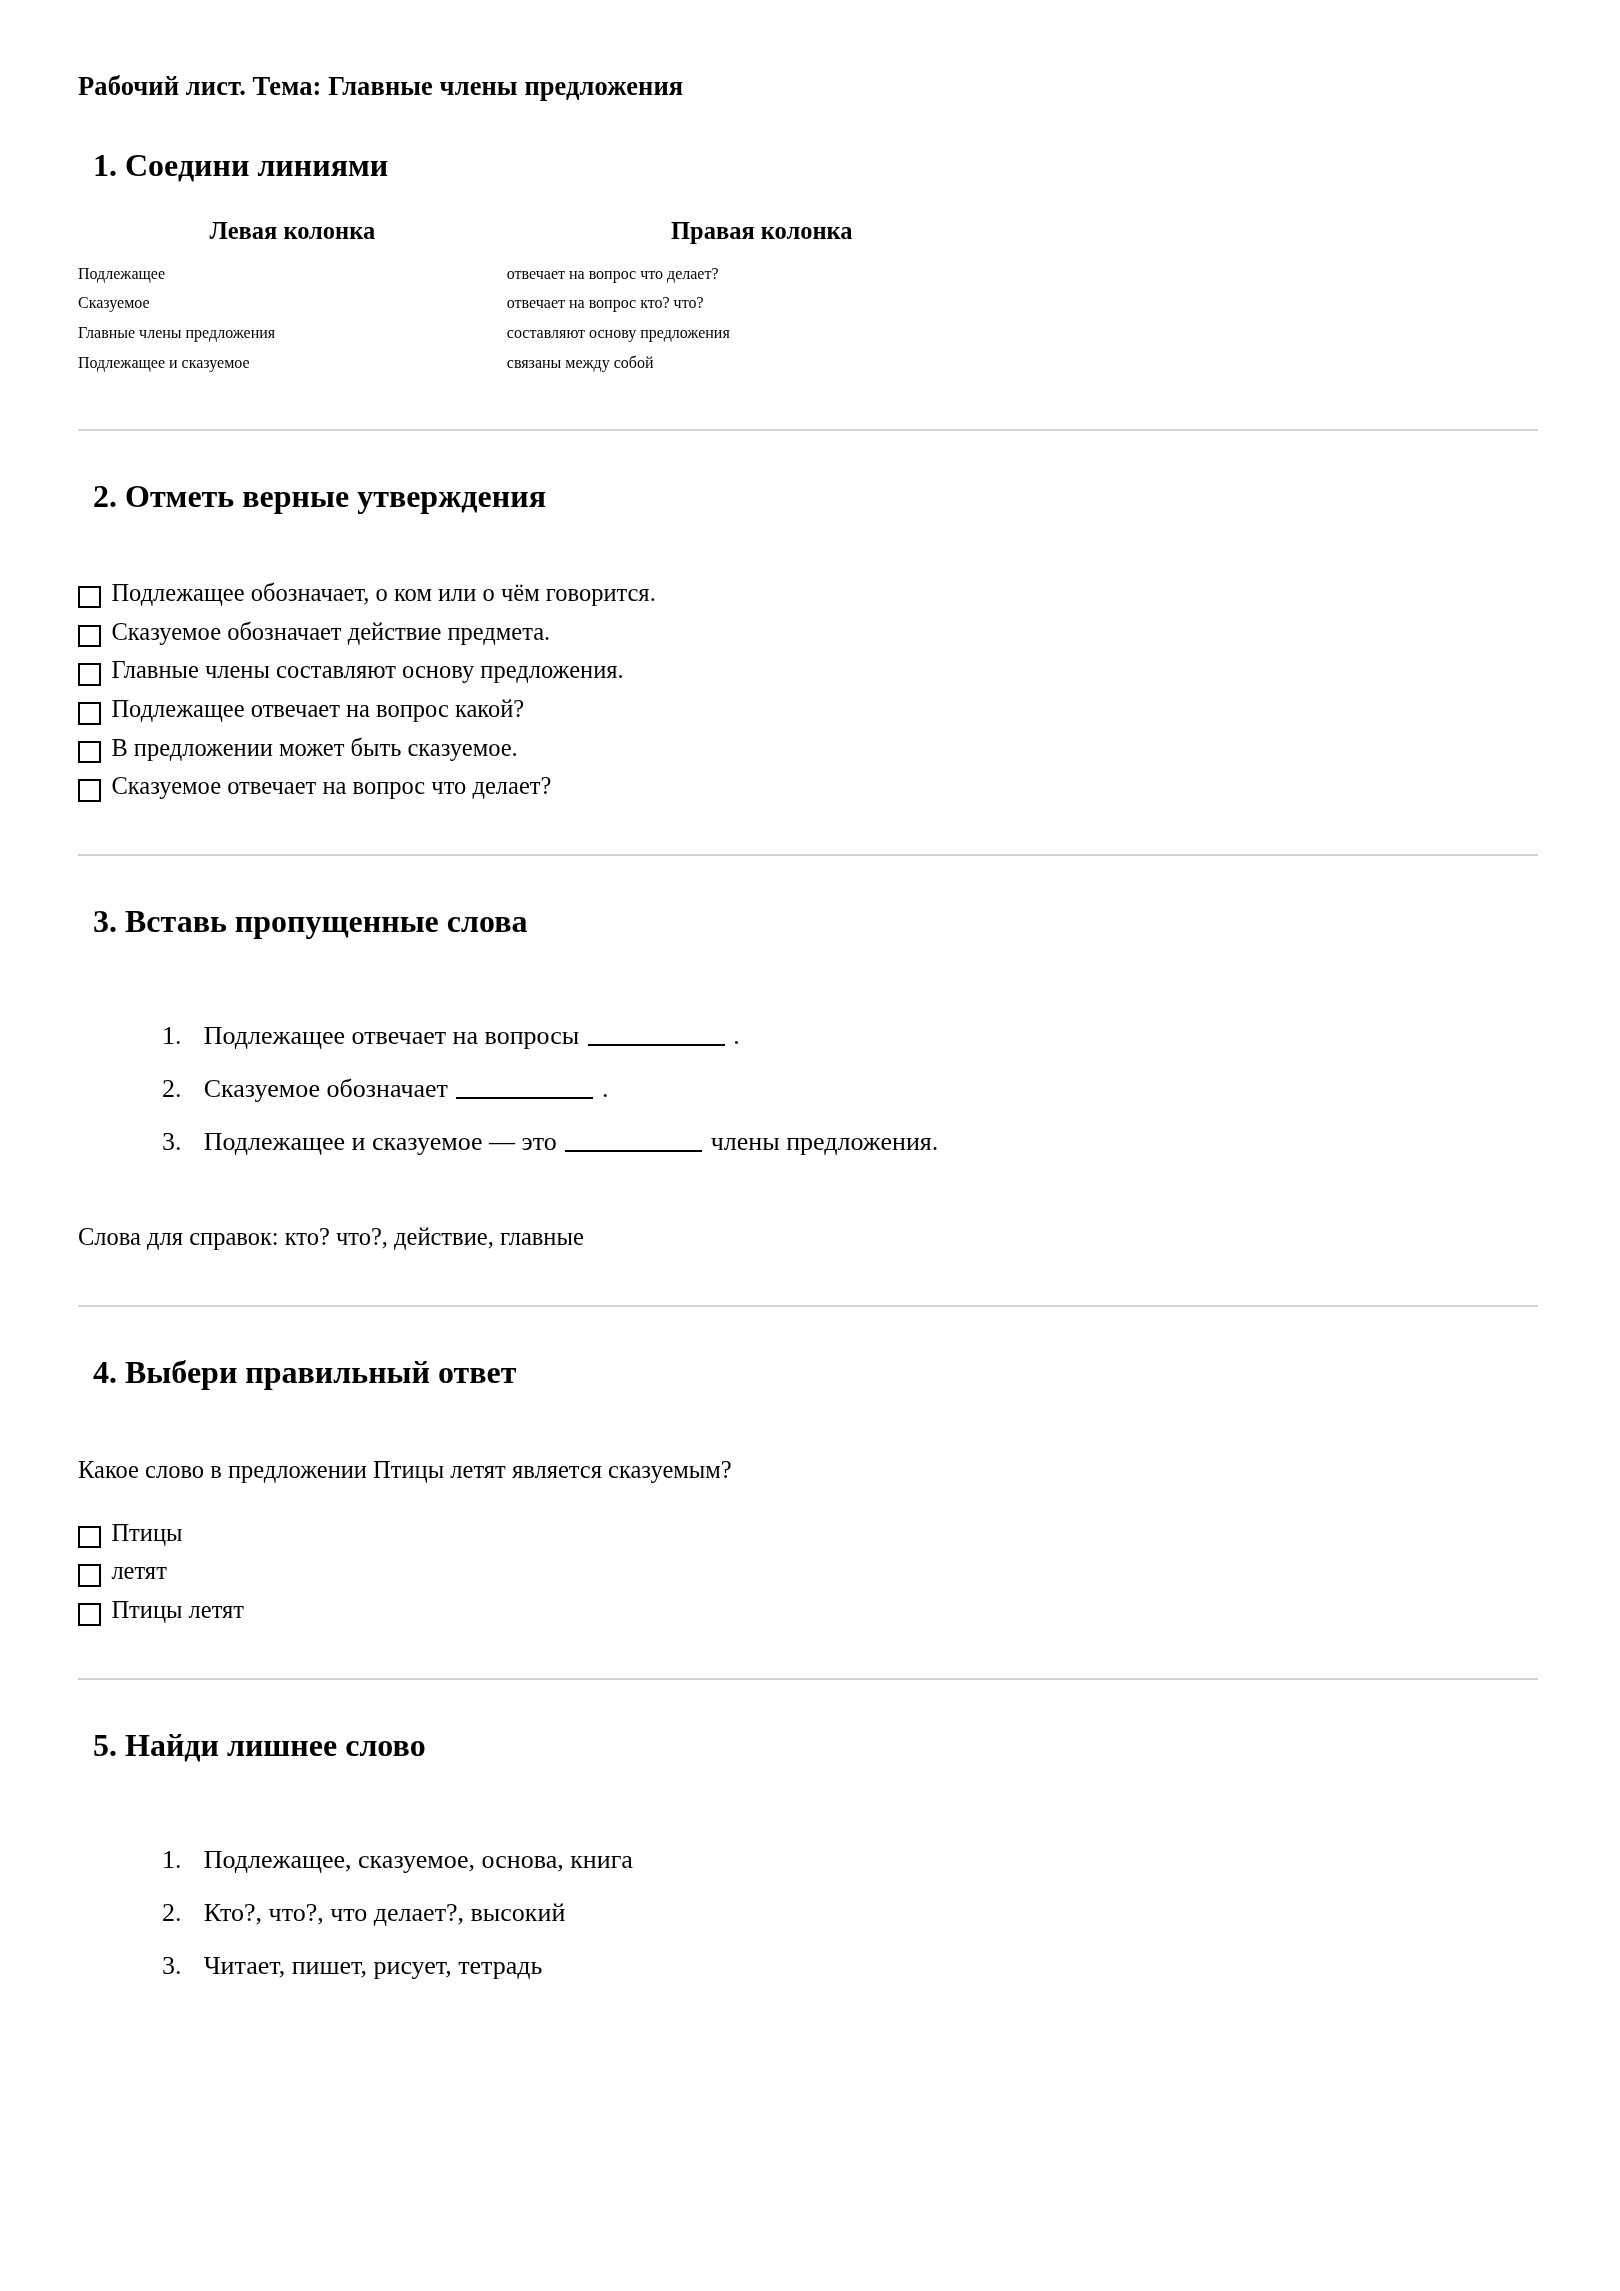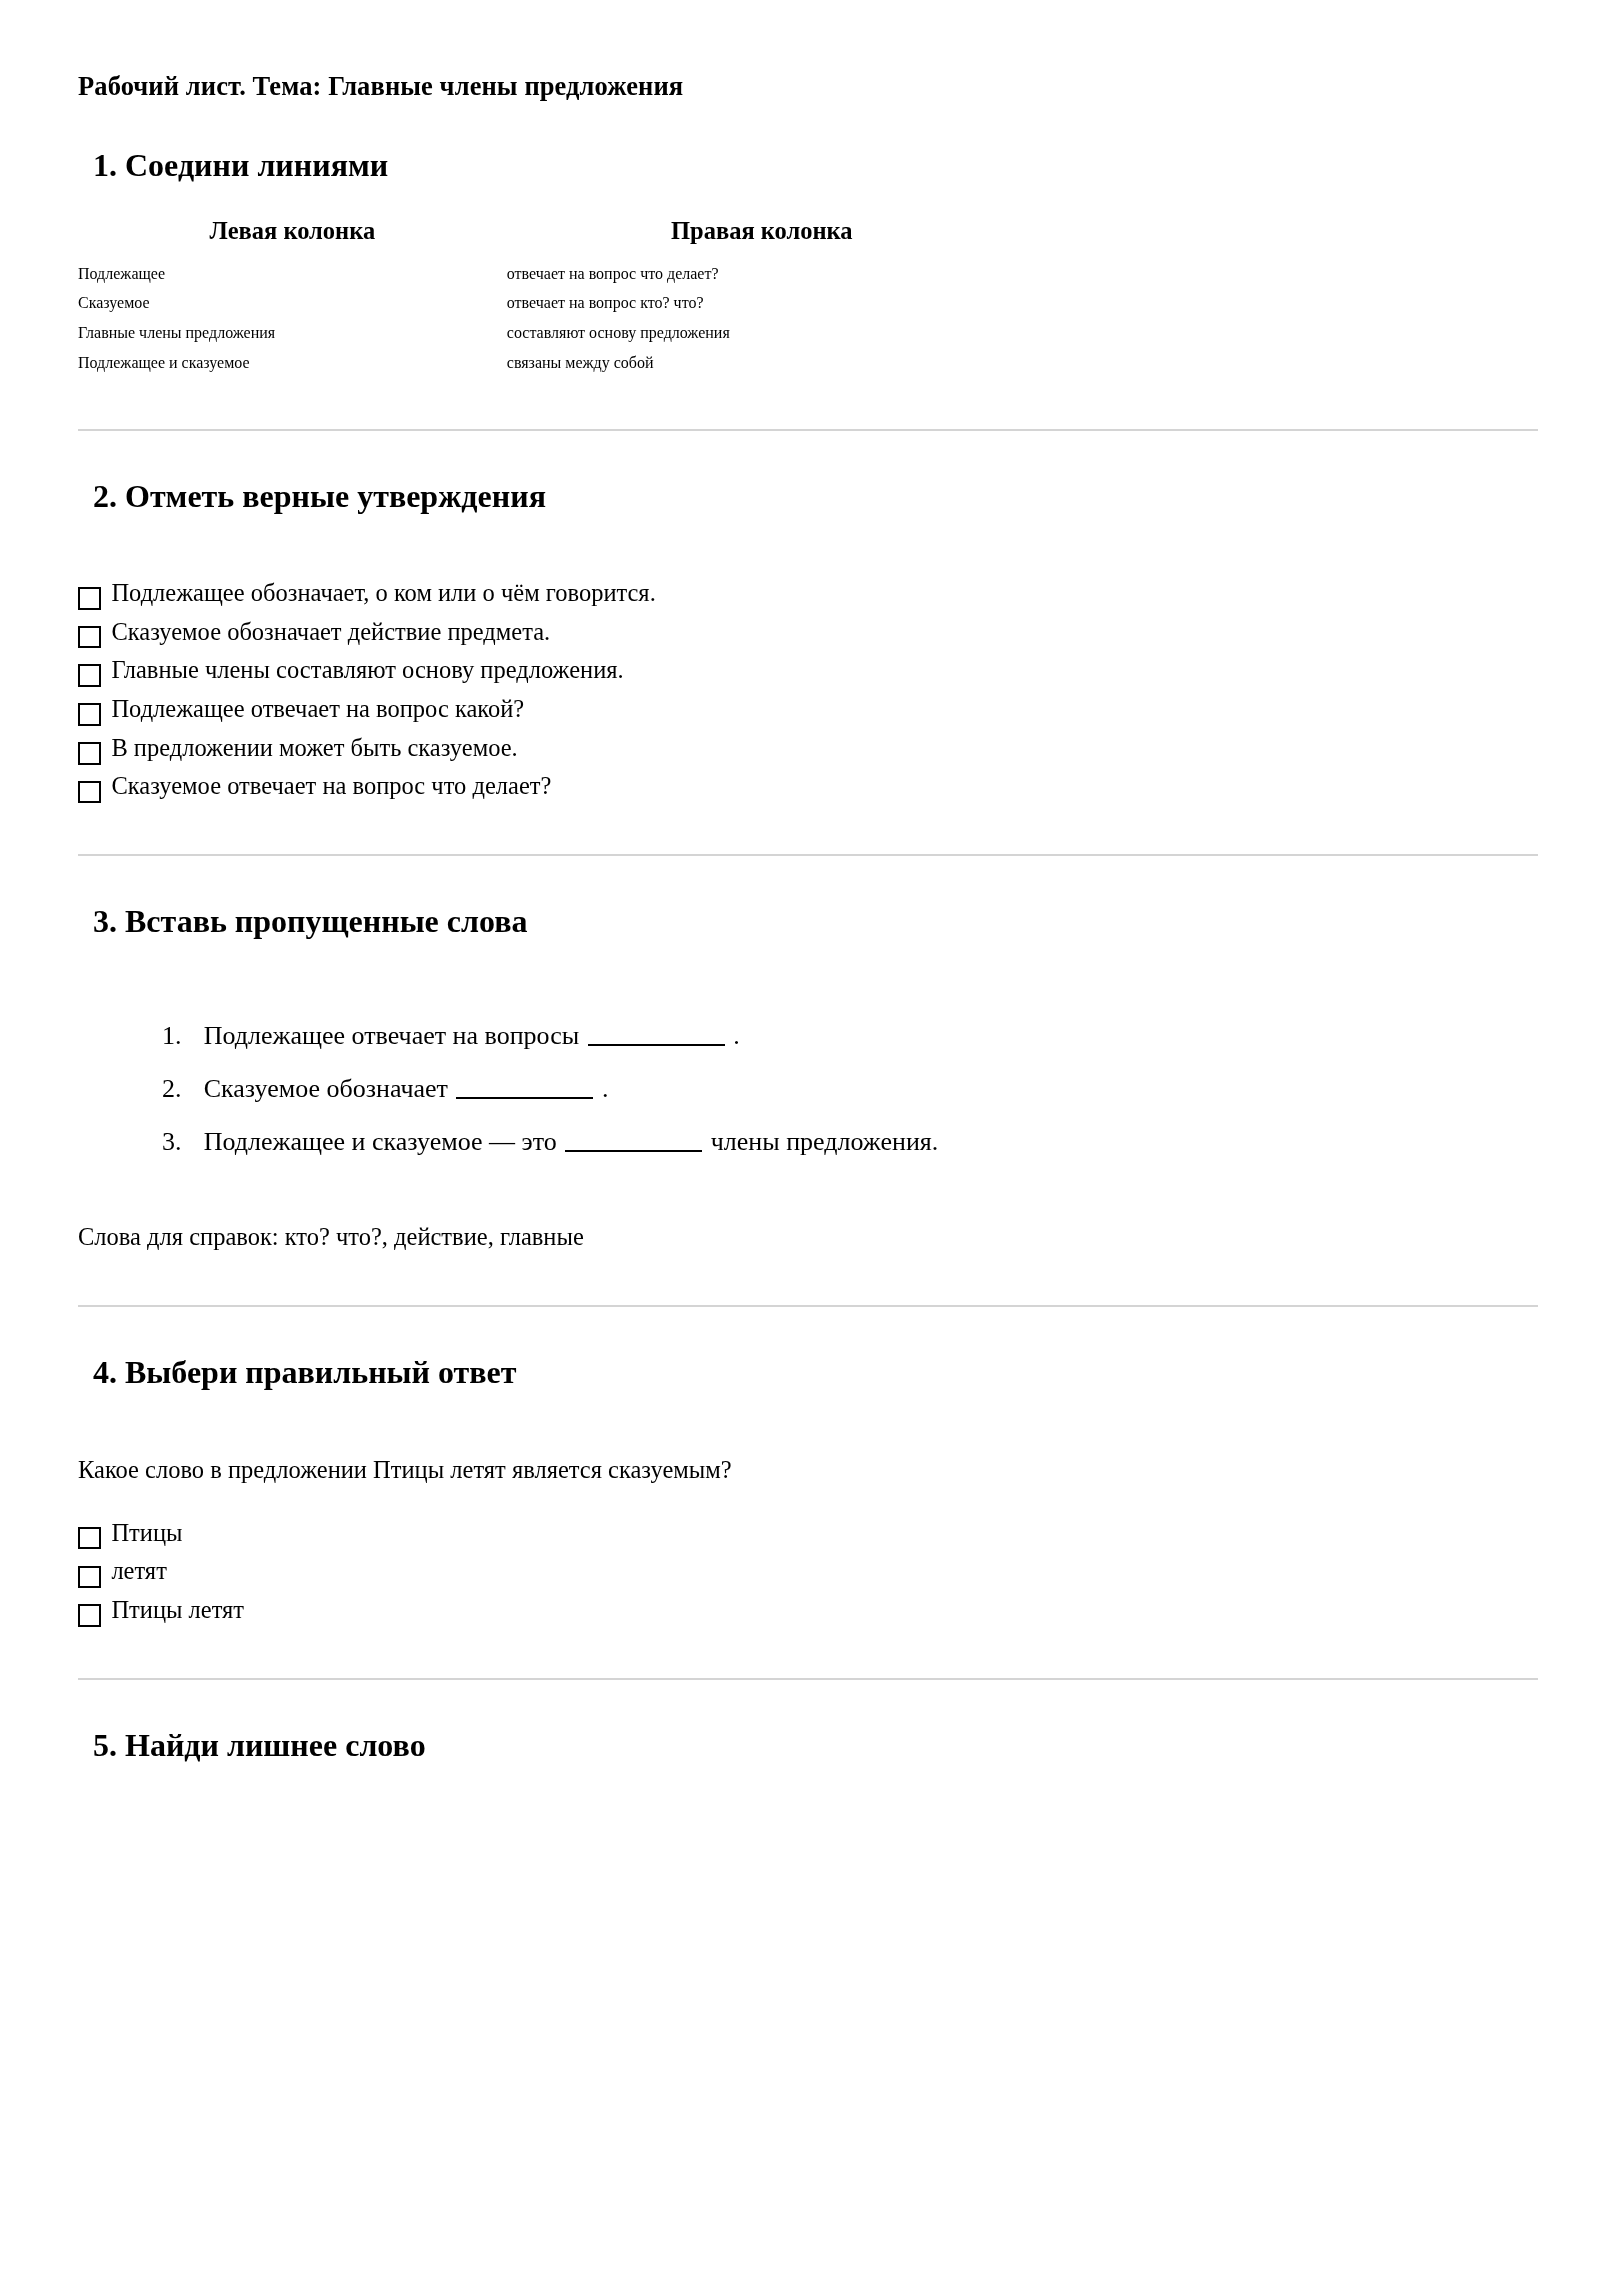--- a/index.html
+++ b/index.html
@@ -68,21 +68,21 @@
   .check-list {
     list-style: none;
     margin: 0;
     padding: 0;
   }
   .check-list li {
     font-size: 24.5px;
     line-height: 1.34;
     margin: 0 0 5.9px 0;
     display: flex;
-    align-items: flex-end;
+    align-items: center;
   }
   .check-box {
     display: inline-block;
     width: 18.6px;
     height: 18.6px;
     border: 2px solid #000;
     margin: 7.8px 10.8px 0 0;
     flex: none;
     background: #fff;
   }
@@ -231,16 +231,21 @@
         <span>Птицы летят</span>
       </li>
     </ul>
   </section>
 
   <hr class="rule">
 
   <section class="section">
     <h2 class="section-heading">5. Найди лишнее слово</h2>
     <div class="spacer-sm"></div>
+    <ol class="num-list">
+      <li>Подлежащее, сказуемое, основа, книга</li>
+      <li>Кто?, что?, что делает?, высокий</li>
+      <li>Читает, пишет, рисует, тетрадь</li>
+    </ol>
   </section>
 
 </div>
 
 
 </body></html>

